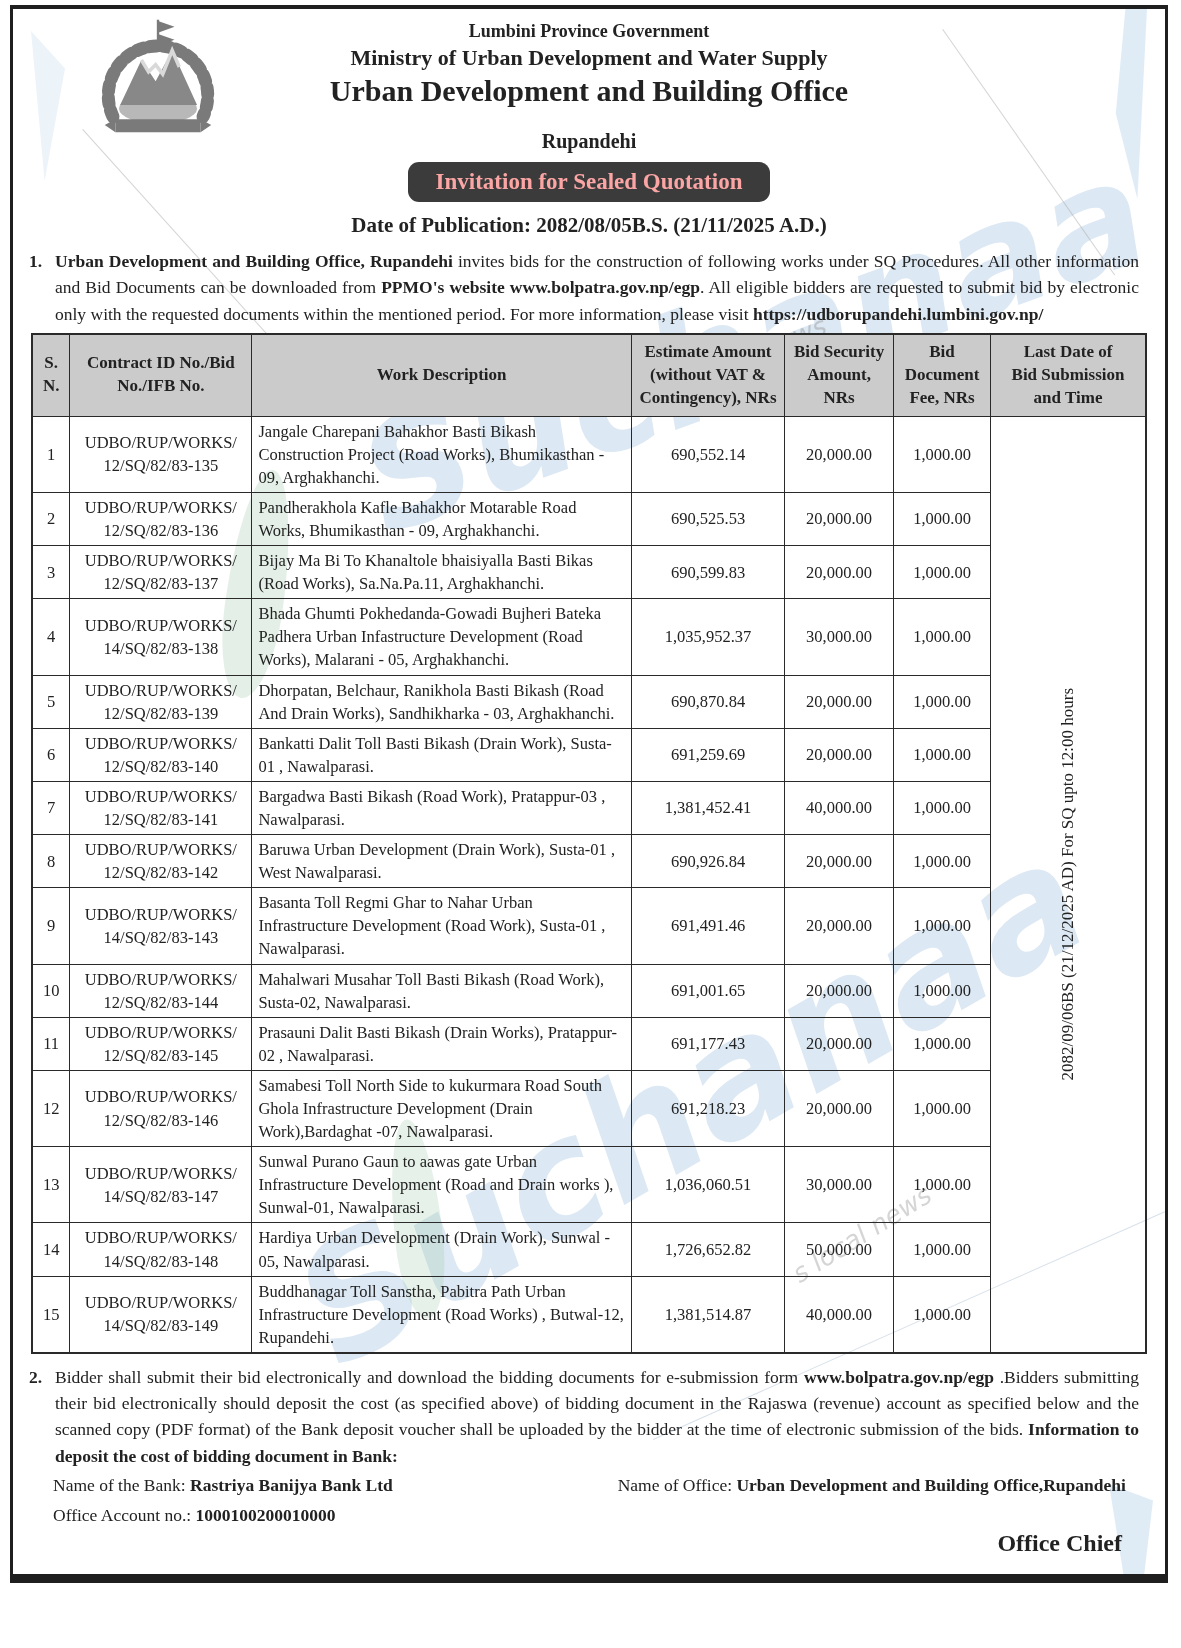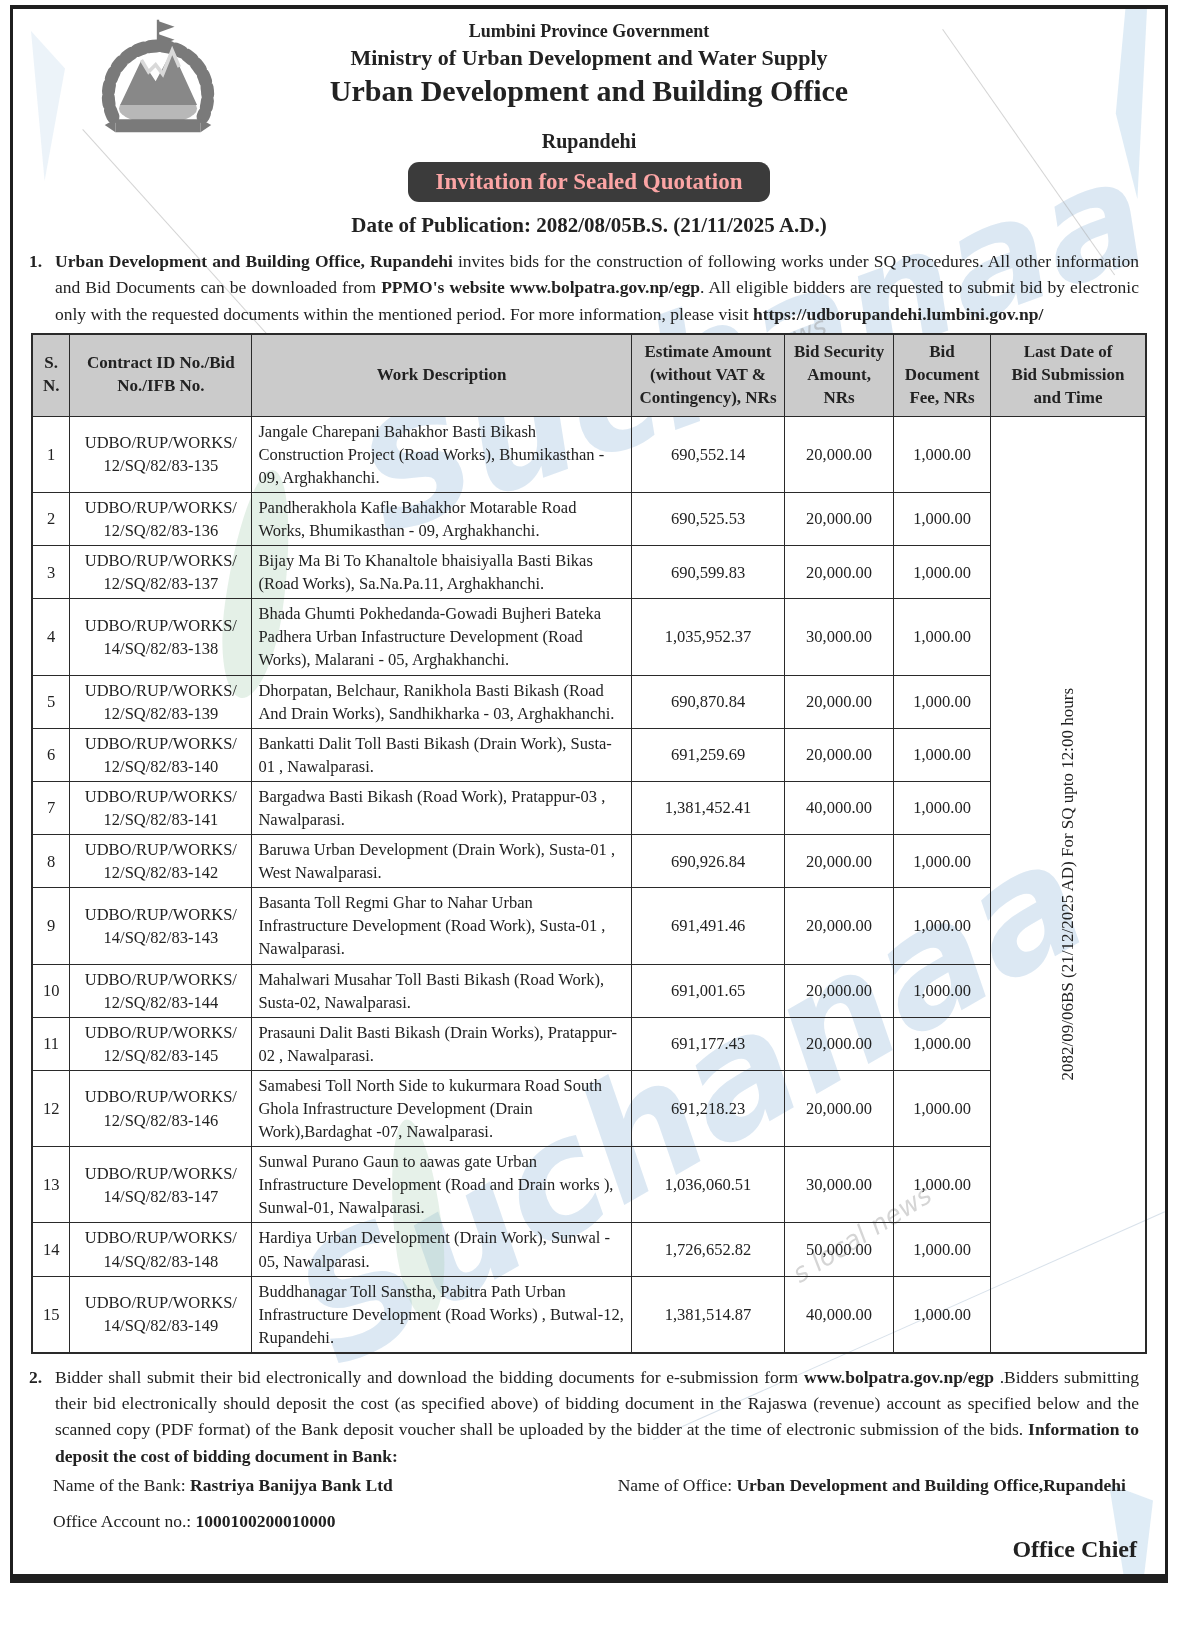--- a/index.html
+++ b/index.html
@@ -53,24 +53,24 @@
   td.c-id{width:178px;text-align:center;padding:2px 3px;}
   td.c-desc{width:398px;padding:3px 6px;}
   td.c-amt{width:104px;text-align:center;padding:2px 4px;}
   td.c-est{width:150px;}
   td.c-fee{width:90px;}
   td.c-last{width:160px;text-align:center;}
   td.c-last .vert{writing-mode:vertical-rl;transform:rotate(180deg);margin:0 auto;
                   font-size:17px;white-space:nowrap;}
   
   .bank{display:flex;margin:2px 26px 0 40px;font-size:17.5px;}
-  .bank-col{display:flex;flex-direction:column;gap:15px;font-family:Liberation Serif, serif;}
+  .bank-col{display:flex;flex-direction:column;gap:9px;font-family:Liberation Serif, serif;}
   .bank-left{flex:0 0 52%;}
   .bank-right{flex:1;}
-  .sig{font-size:24px;font-weight:bold;text-align:right;margin:4px 28px 0 0;}
+  .sig{font-size:24px;font-weight:bold;text-align:right;margin:4px 43px 0 0;}
   .source{position:absolute;right:22px;top:1686px;font-family:"DejaVu Sans",sans-serif;
           font-style:italic;font-size:16px;color:#2e2e2e;z-index:1;}
 </style>
 </head>
 <body>
 
 <div class="page">
 
   <div class="wm wm-a">Suchanaa</div>
   <div class="wm wm-b">Suchanaa</div>

